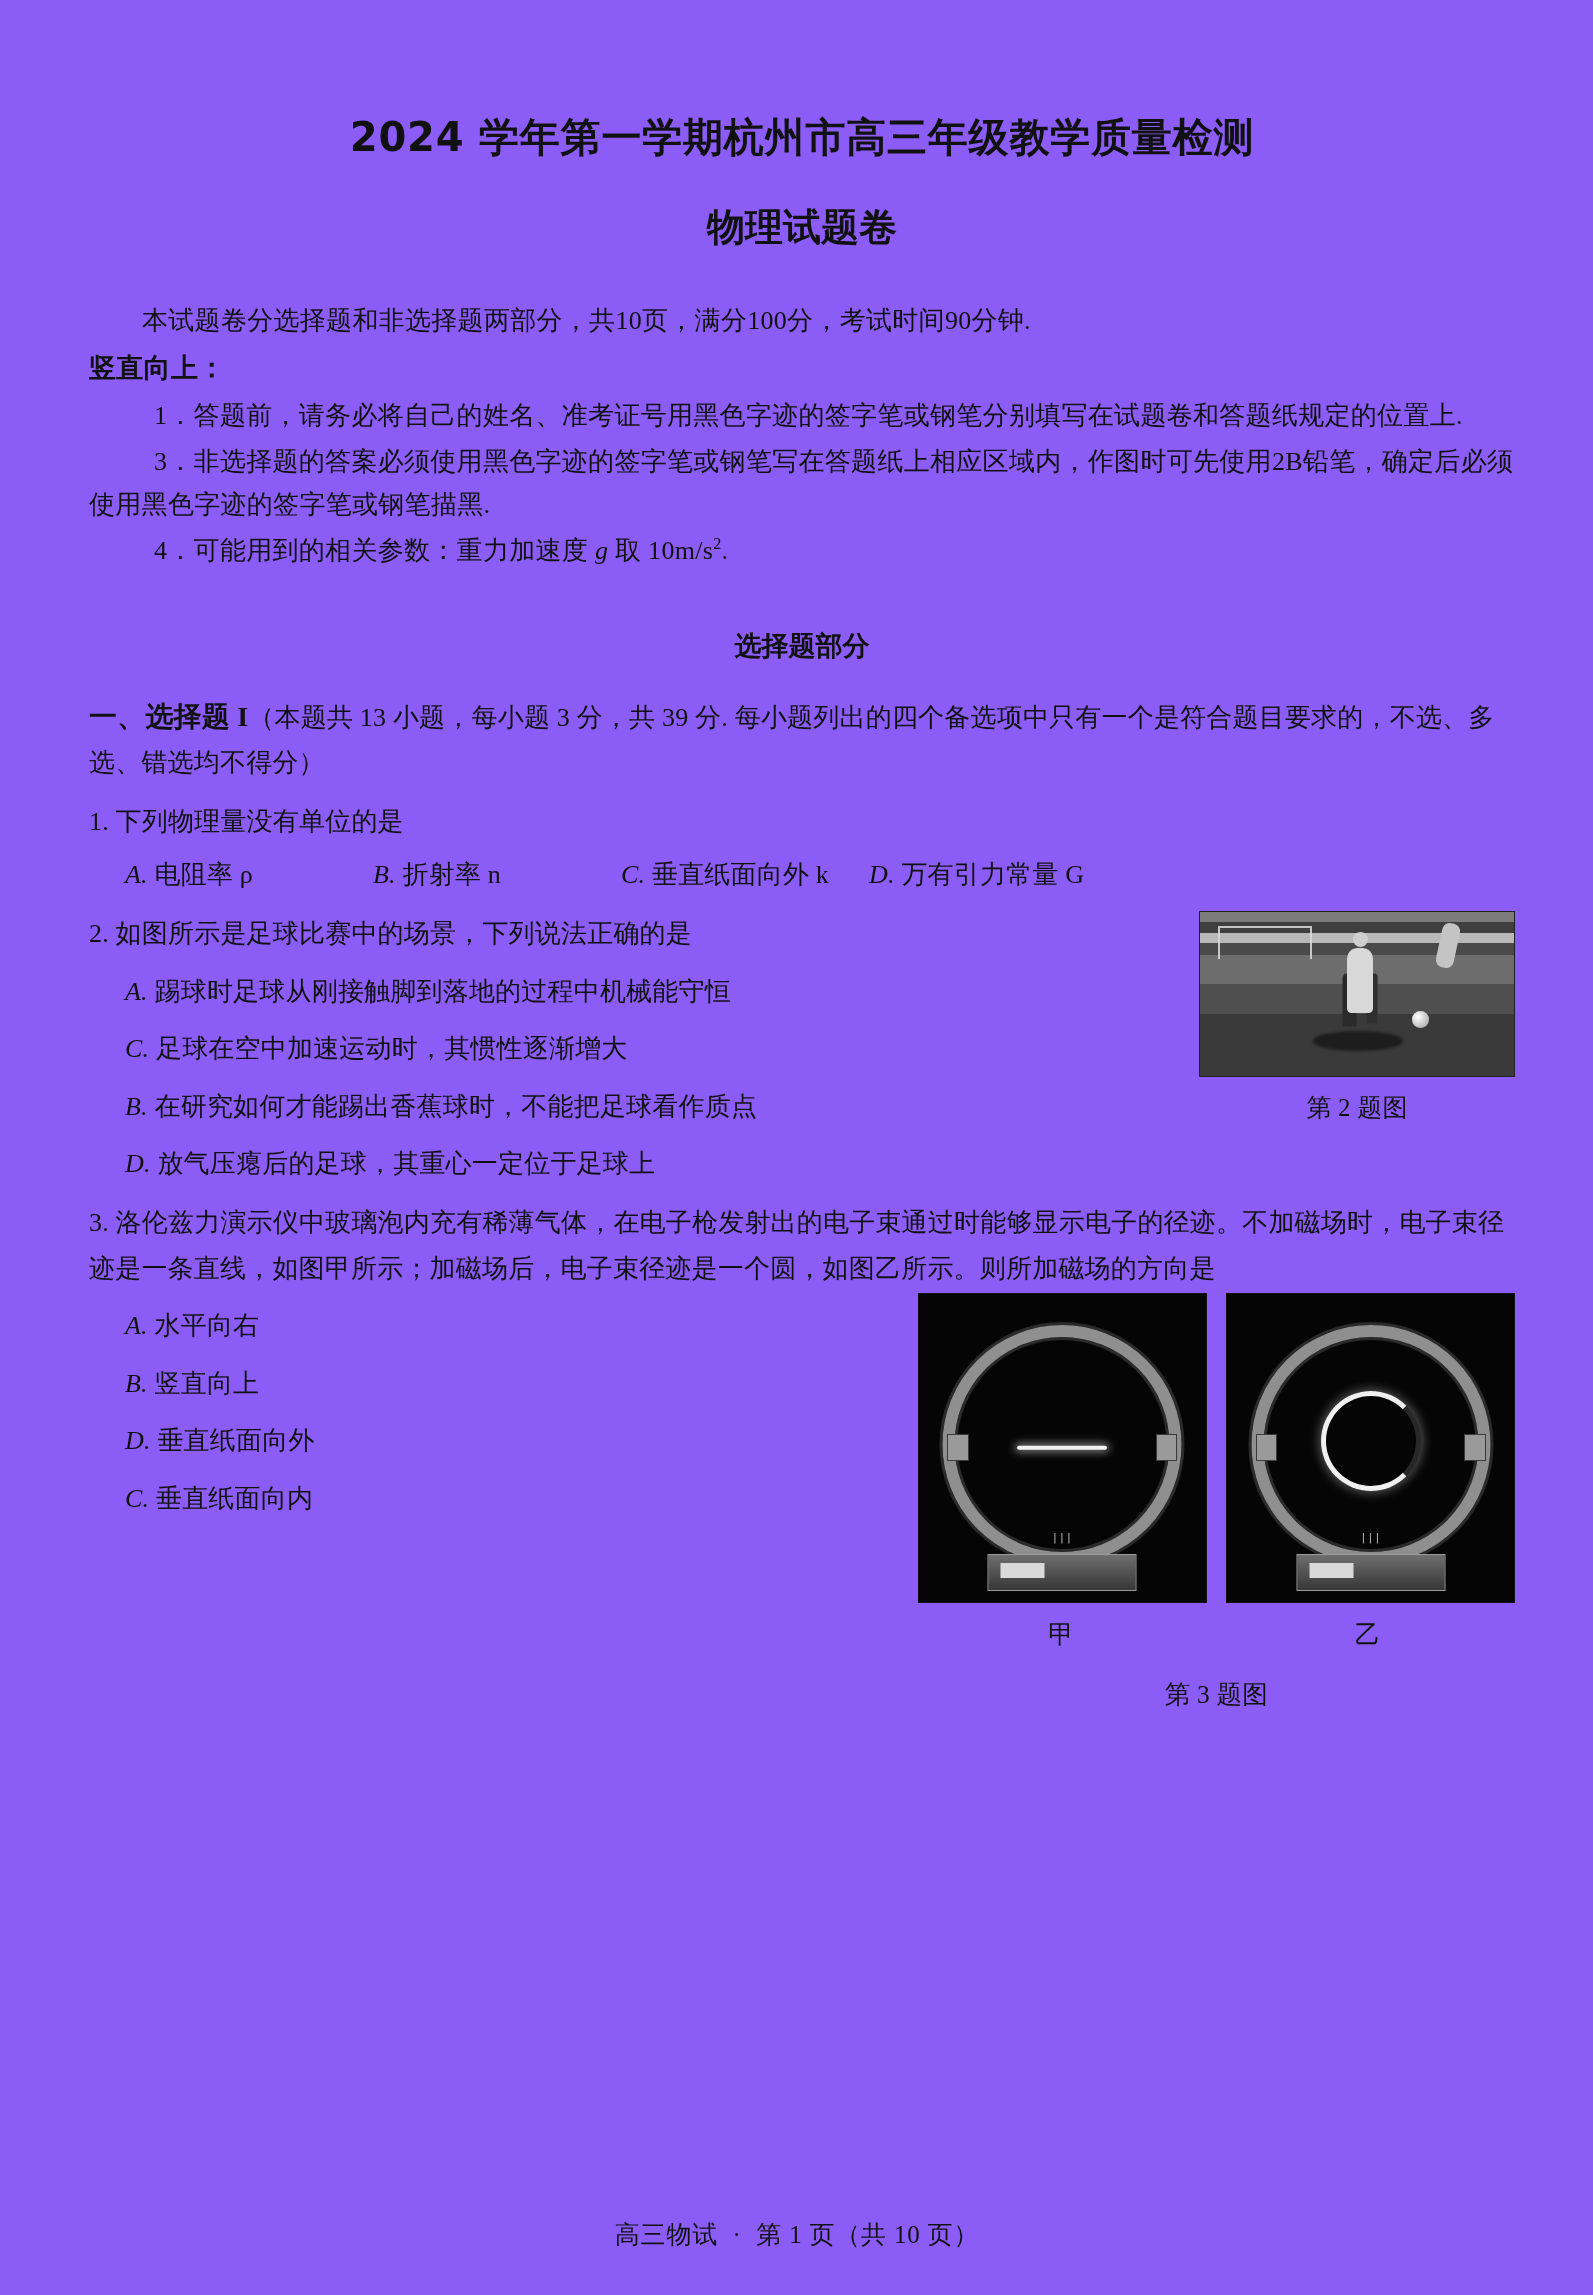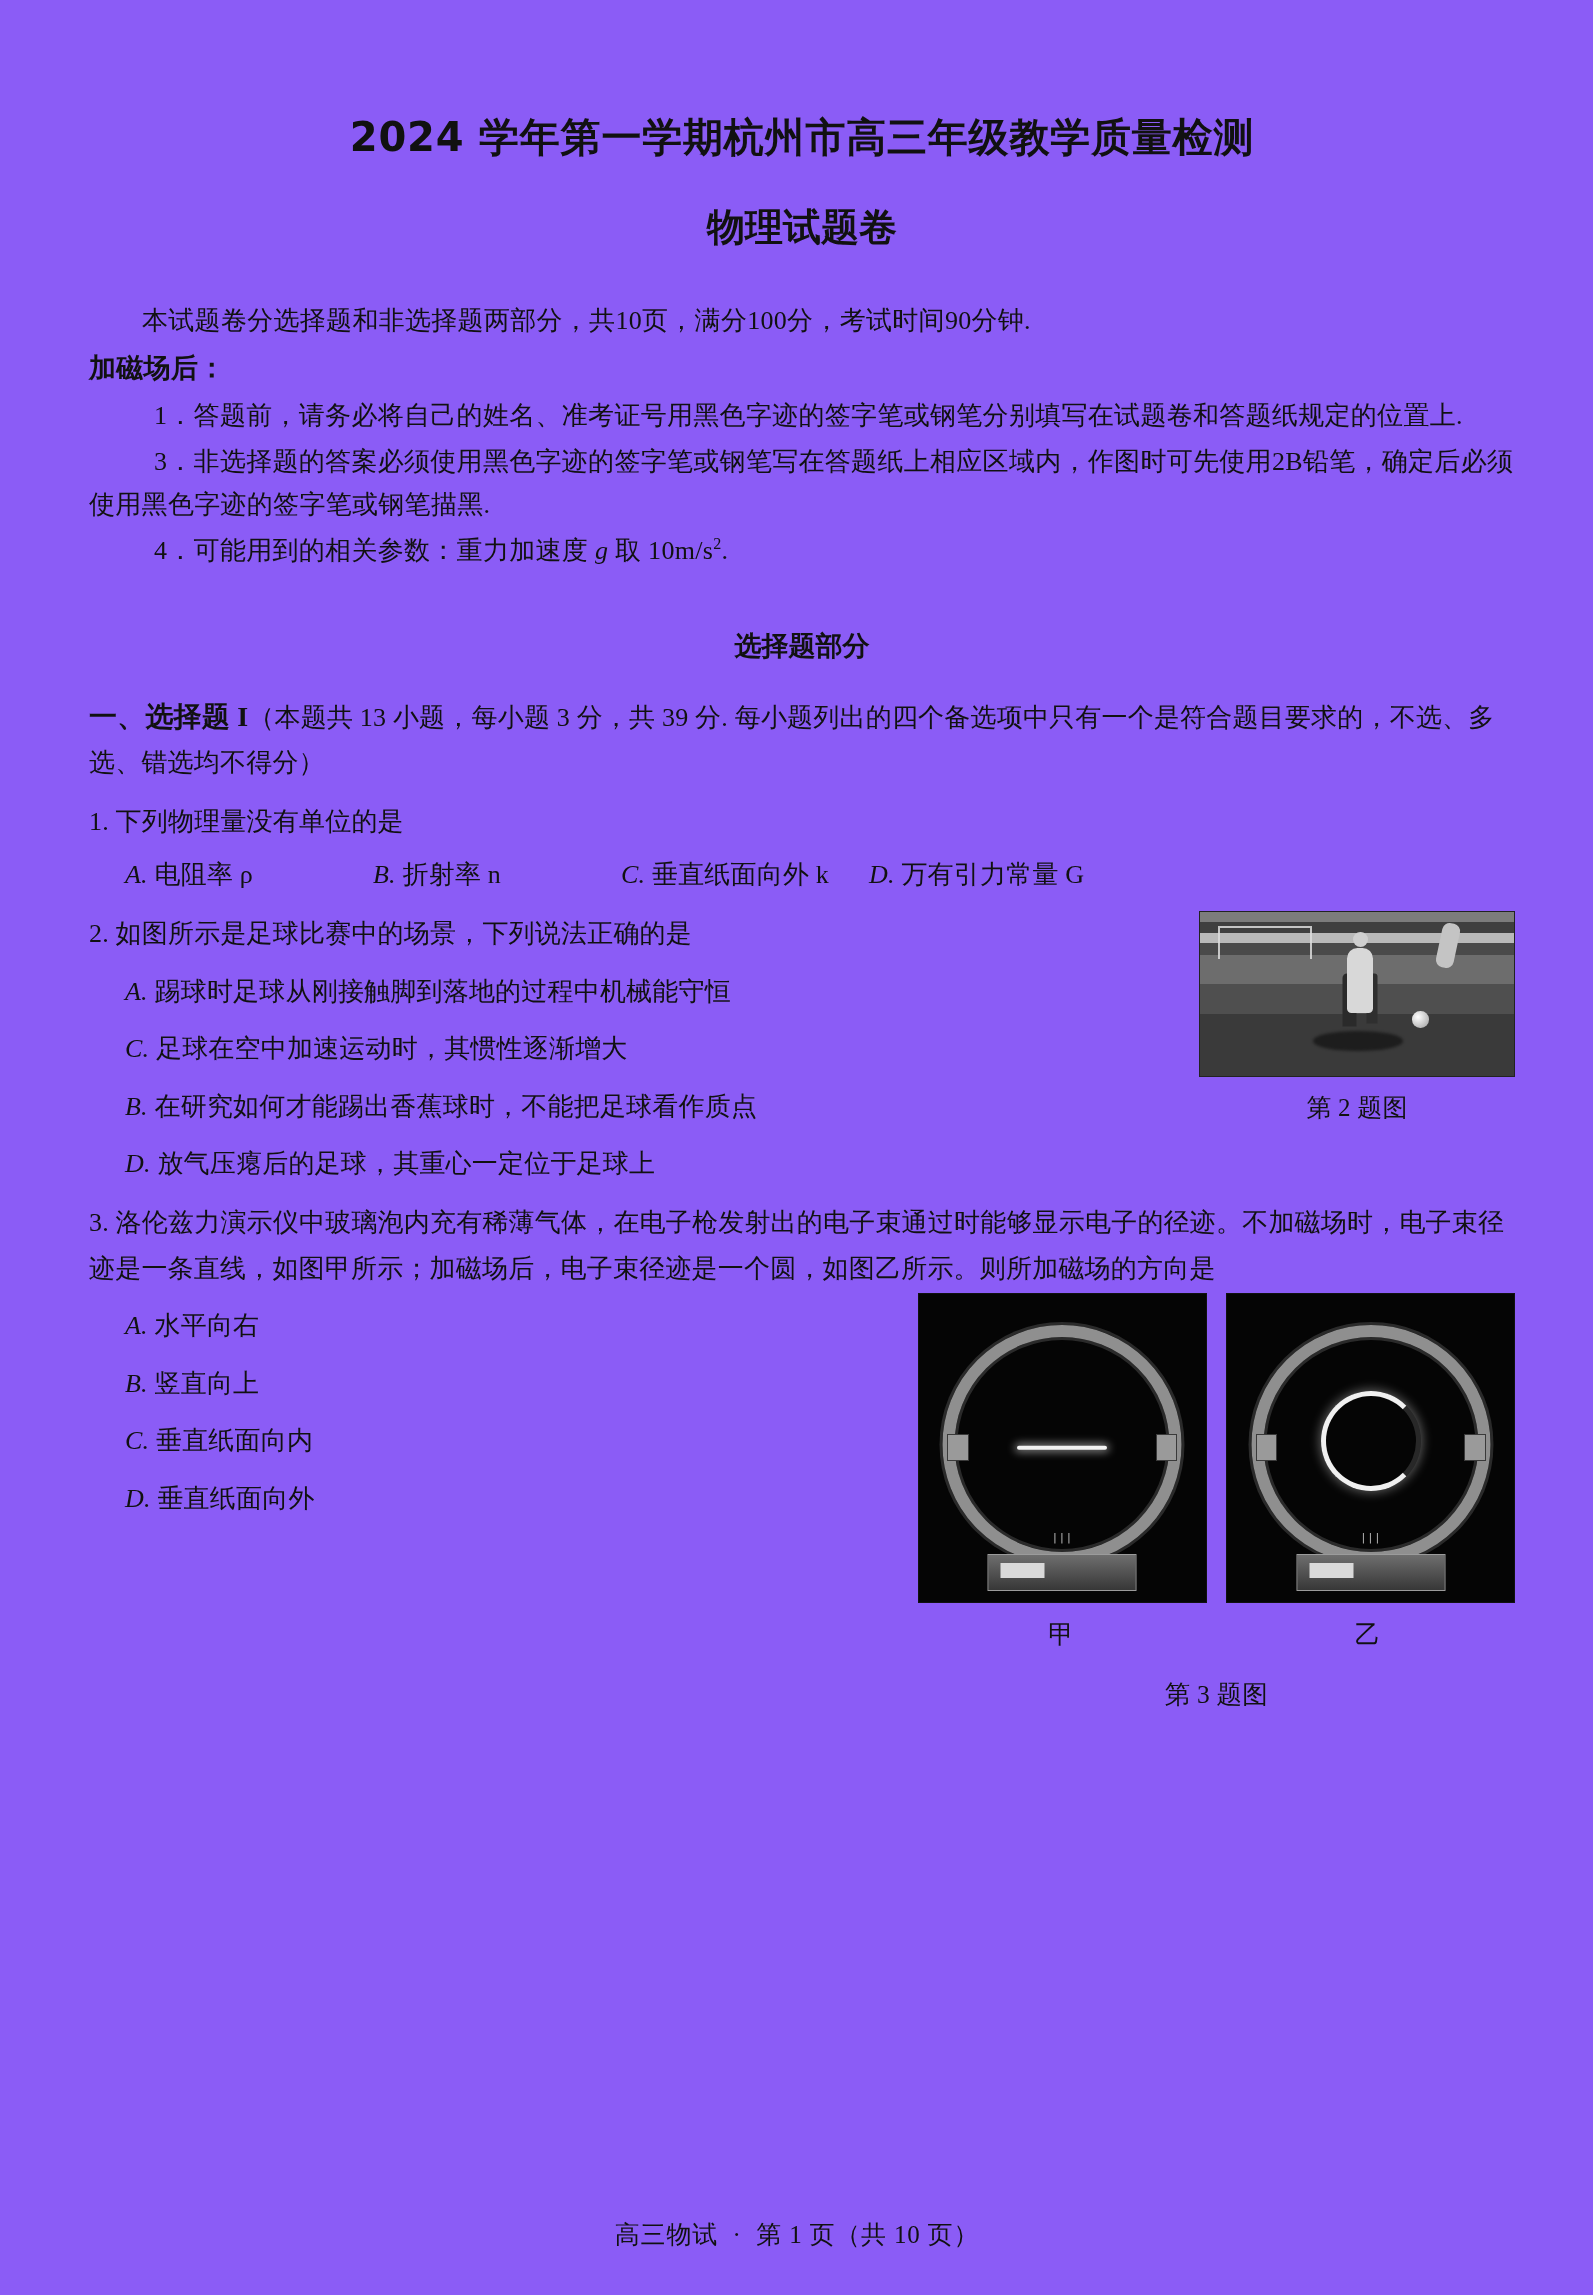--- a/index.html
+++ b/index.html
@@ -295,21 +295,21 @@
 <body>
 
 <div class="page">
   <div class="inner">
 
     <div class="doc-title">2024 学年第一学期杭州市高三年级教学质量检测</div>
     <div class="doc-subtitle">物理试题卷</div>
 
     <div class="intro">
       <p class="indent2">本试题卷分选择题和非选择题两部分，共10页，满分100分，考试时间90分钟.</p>
-      <p class="note-label">加磁场后：</p>
+      <p class="note-label">竖直向上：</p>
       <p class="indent-note">1．答题前，请务必将自己的姓名、准考证号用黑色字迹的签字笔或钢笔分别填写在试题卷和答题纸规定的位置上.</p>
       <p class="indent-note">3．非选择题的答案必须使用黑色字迹的签字笔或钢笔写在答题纸上相应区域内，作图时可先使用2B铅笔，确定后必须使用黑色字迹的签字笔或钢笔描黑.</p>
       <p class="indent-note"><span>4．可能用到的相关参数：重力加速度 </span><span class="it">g</span><span> 取 10m/s</span><sup class="sm">2</sup><span>.</span></p>
     </div>
 
     <div class="section-title">选择题部分</div>
 
     <div class="q-head">
       <span class="lead">一、选择题 I</span><span>（本题共 13 小题，每小题 3 分，共 39 分. 每小题列出的四个备选项中只有一个是符合题目要求的，不选、多选、错选均不得分）</span>
     </div>
@@ -380,22 +380,22 @@
         <div class="tube-labels">
           <div class="tube-label">甲</div>
           <div class="tube-label">乙</div>
         </div>
         <div class="lorentz-cap">第 3 题图</div>
       </div>
 
       <div class="opt-stack">
         <div class="opt"><span class="opt-label">A.</span> <span>水平向右</span></div>
         <div class="opt"><span class="opt-label">B.</span> <span>竖直向上</span></div>
+        <div class="opt"><span class="opt-label">D.</span> <span>垂直纸面向外</span></div>
         <div class="opt"><span class="opt-label">C.</span> <span>垂直纸面向内</span></div>
-        <div class="opt"><span class="opt-label">D.</span> <span>垂直纸面向外</span></div>
       </div>
       <div class="clear"></div>
     </div>
 
   </div>
 
   <div class="footer">
     <span>高三物试</span>
     <span class="sep">·</span>
     <span>第 1 页（共 10 页）</span>

